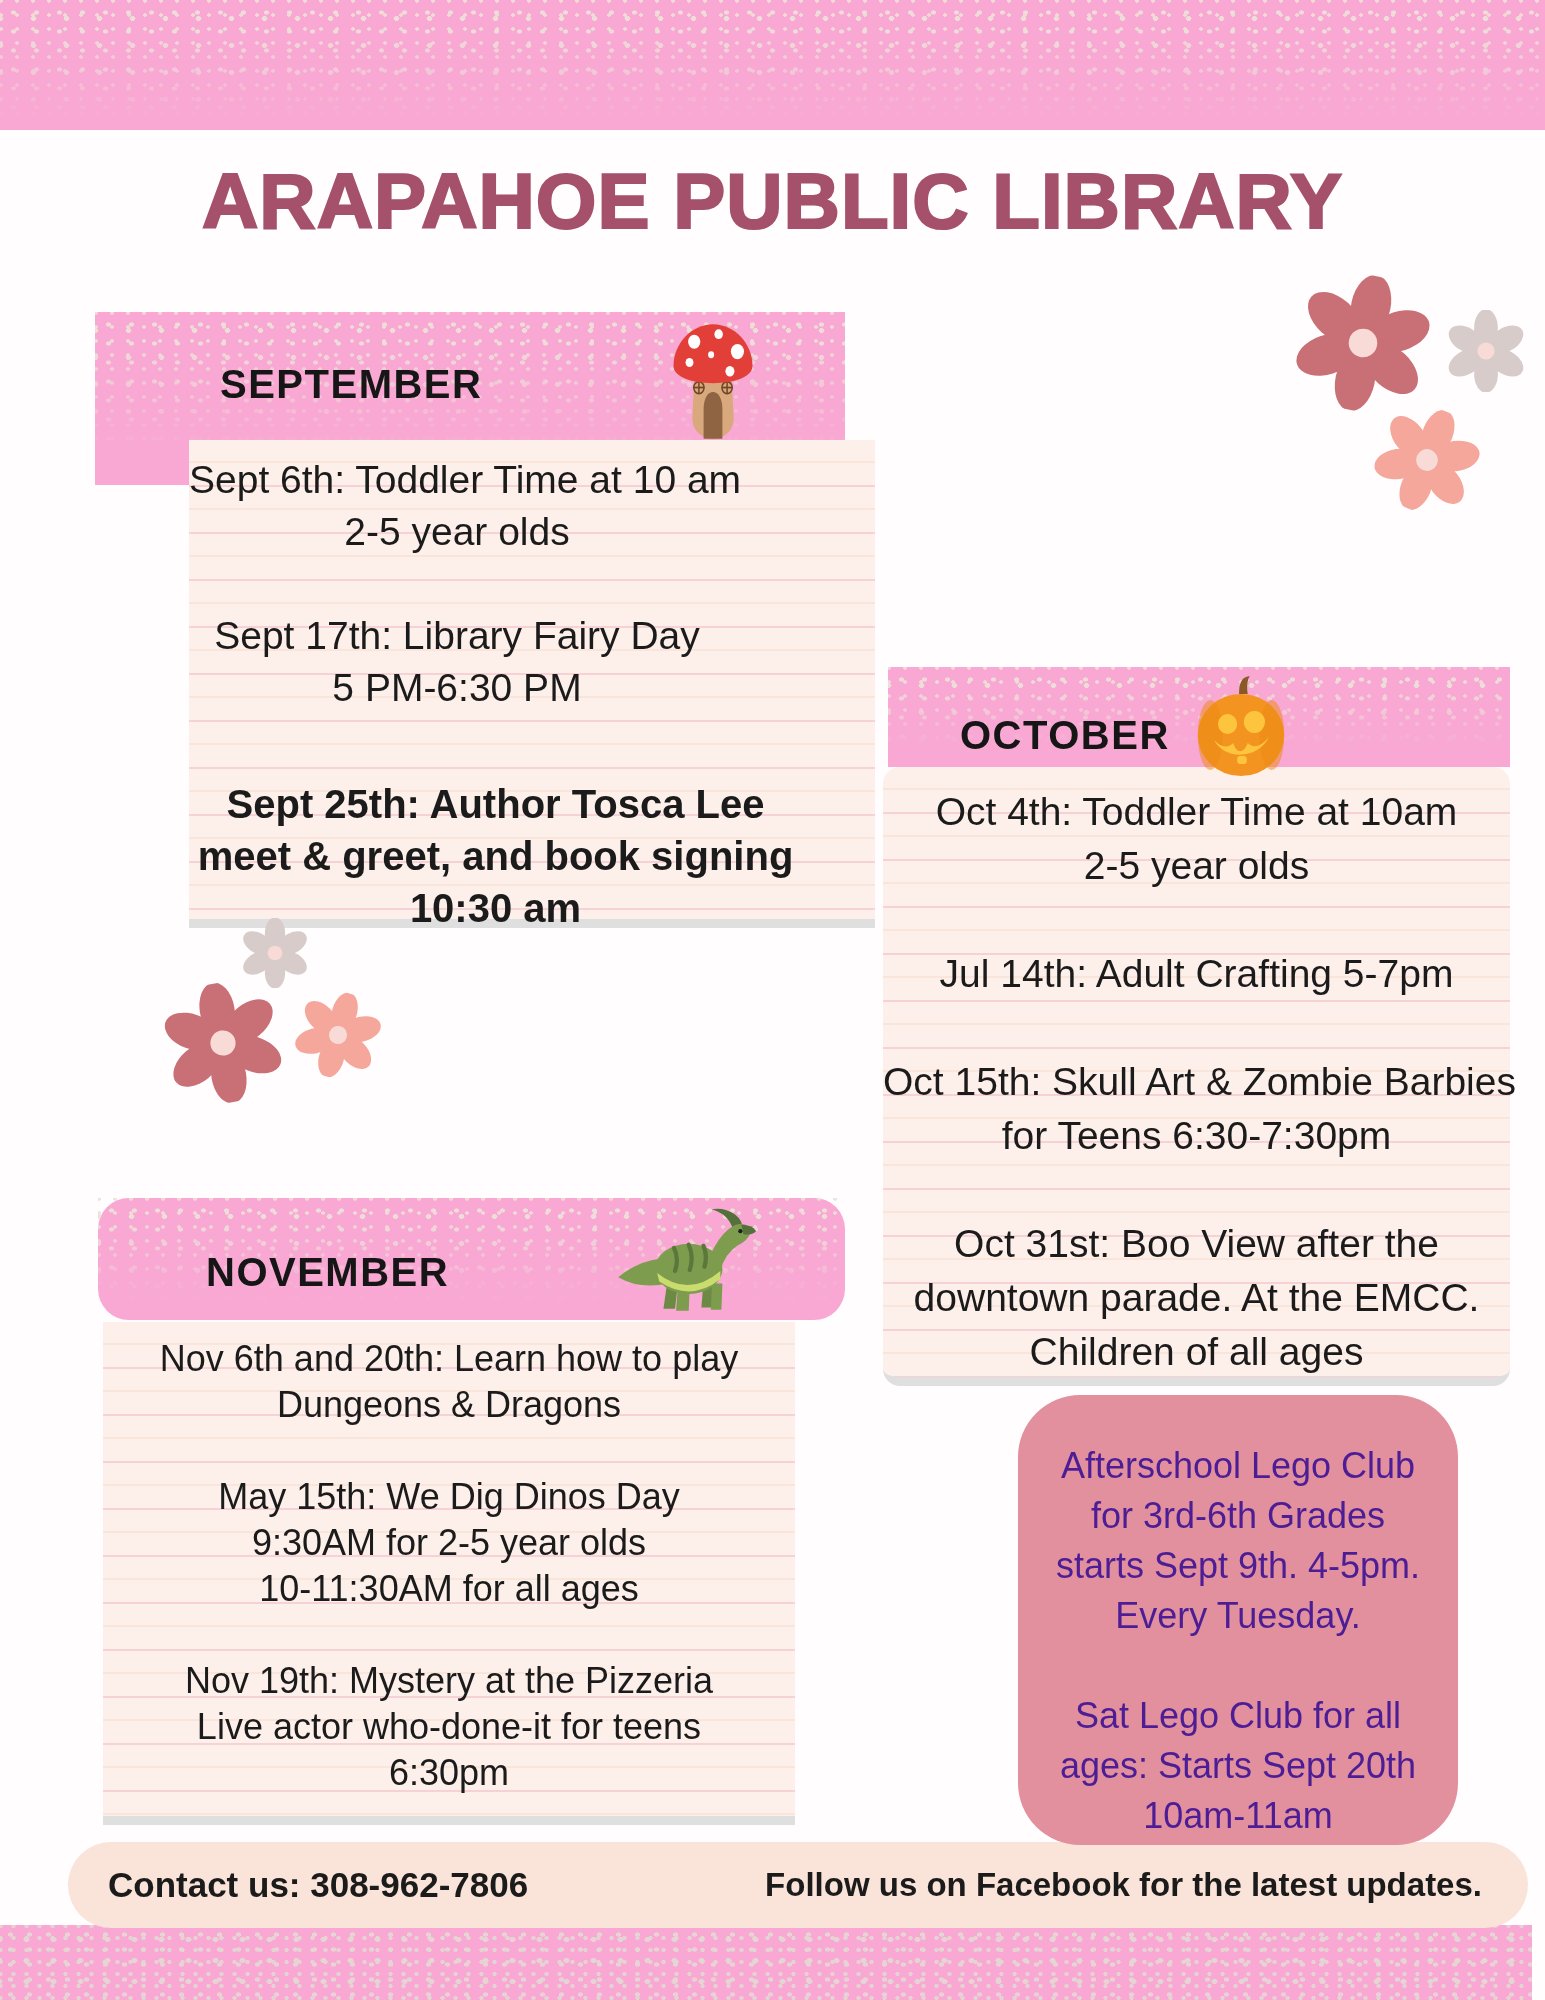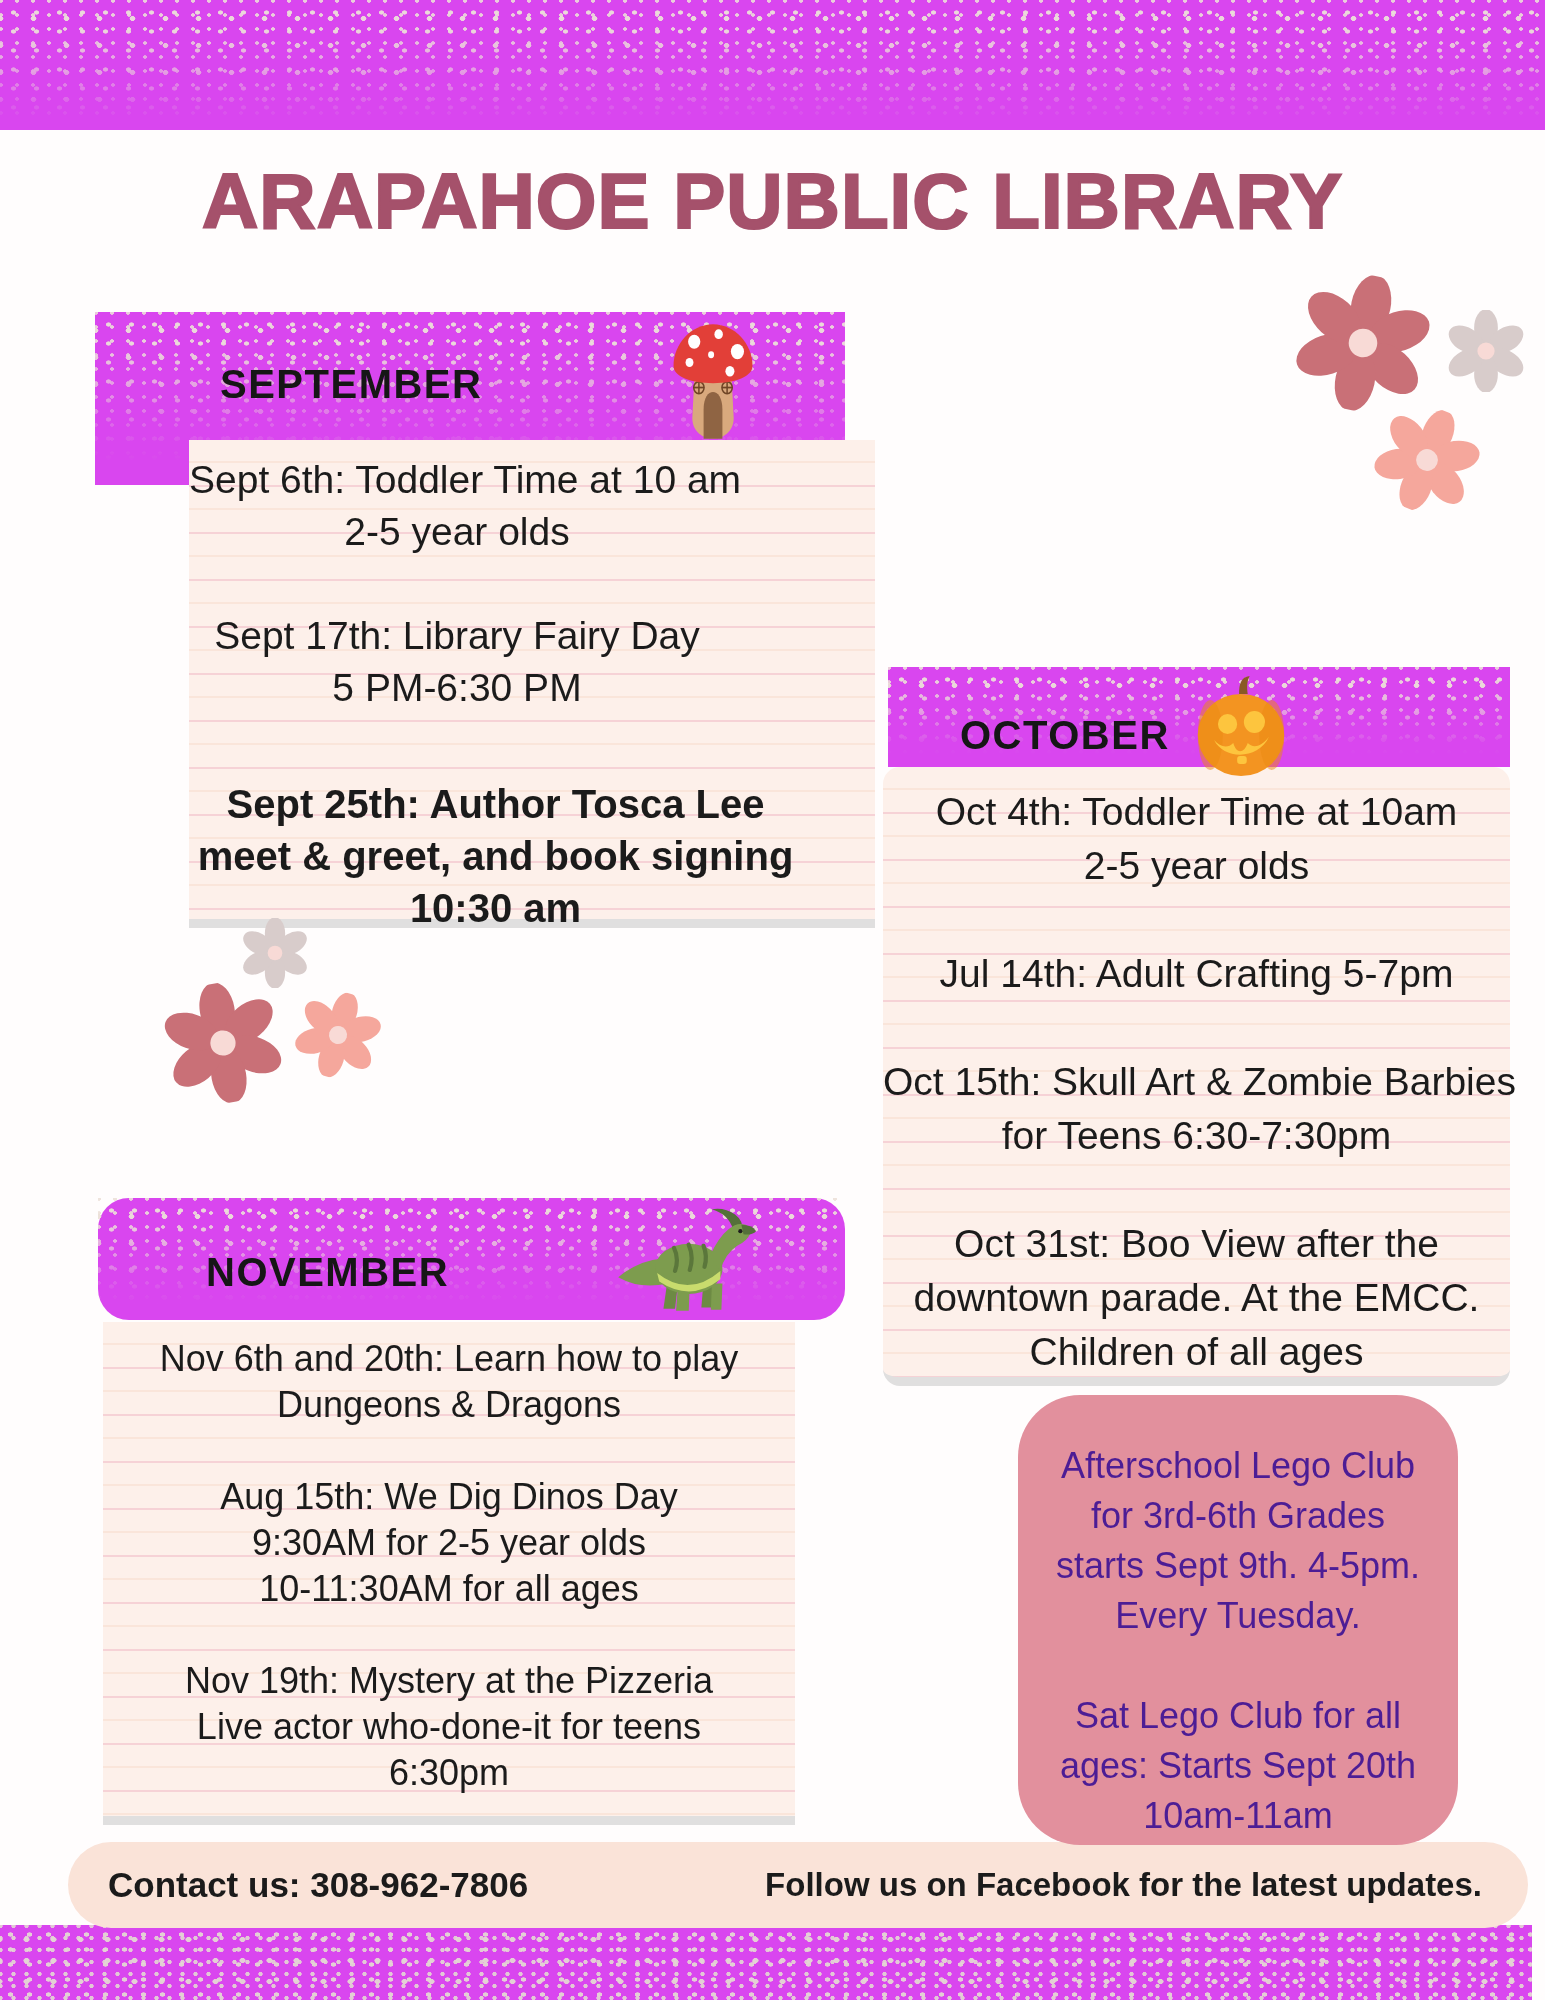--- a/index.html
+++ b/index.html
@@ -3,21 +3,21 @@
 <meta charset="utf-8">
 <style>
   html,body { margin:0; padding:0; background:#ffffff; }
   .page {
     position:relative; width:1545px; height:2000px; background:#fffdfd;
     overflow:hidden; font-family:"Liberation Sans","DejaVu Sans",sans-serif; color:#1b1b1b;
   }
   .abs { position:absolute; }
 
   
-  .band { background:#d946ef; }
+  .band { background:#f9a8d4; }
   .speckles {
     position:absolute; inset:0;
     background-image:
       radial-gradient(rgba(236,224,216,.95) 2.2px, transparent 2.9px),
       radial-gradient(rgba(236,224,216,.88) 1.7px, transparent 2.3px),
       radial-gradient(rgba(236,224,216,.95) 2.6px, transparent 3.2px);
     background-size: 23px 19px, 16px 14px, 33px 27px;
     background-position: 2px 3px, 9px 8px, 17px 5px;
   }
   .fade-tall {
@@ -211,21 +211,21 @@
   <div>
     <div class="abs band" style="left:98px;top:1198px;width:747px;height:122px;border-radius:31px;">
       <div class="speckles fade-header"></div>
       <div class="month-label" style="left:108px;top:52px;">NOVEMBER</div>
     </div>
     <div class="abs paper" style="left:103px;top:1322px;width:692px;height:494px;">
       <div class="events nov-events">
           <div class="tline">Nov 6th and 20th: Learn how to play</div>
           <div class="tline">Dungeons &amp; Dragons</div>
           <div class="tline">&nbsp;</div>
-          <div class="tline">Aug 15th: We Dig Dinos Day</div>
+          <div class="tline">May 15th: We Dig Dinos Day</div>
           <div class="tline">9:30AM for 2-5 year olds</div>
           <div class="tline">10-11:30AM for all ages</div>
           <div class="tline">&nbsp;</div>
           <div class="tline">Nov 19th: Mystery at the Pizzeria</div>
           <div class="tline">Live actor who-done-it for teens</div>
           <div class="tline">6:30pm</div>
         </div>
     </div>
 
     <svg class="abs" style="left:615px;top:1206px;z-index:3;" width="158" height="110" viewBox="0 0 150 105" preserveAspectRatio="none">

